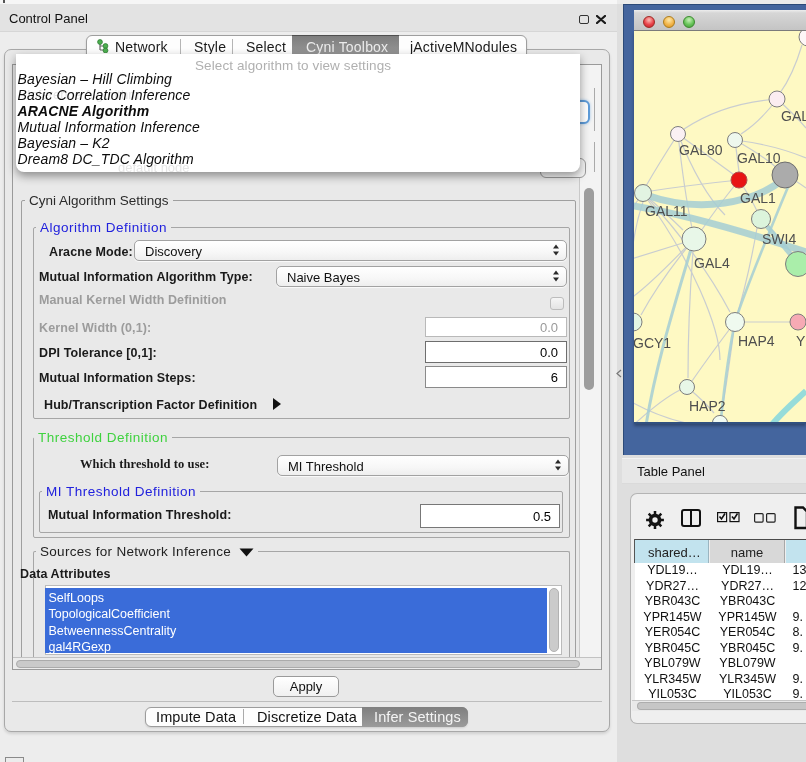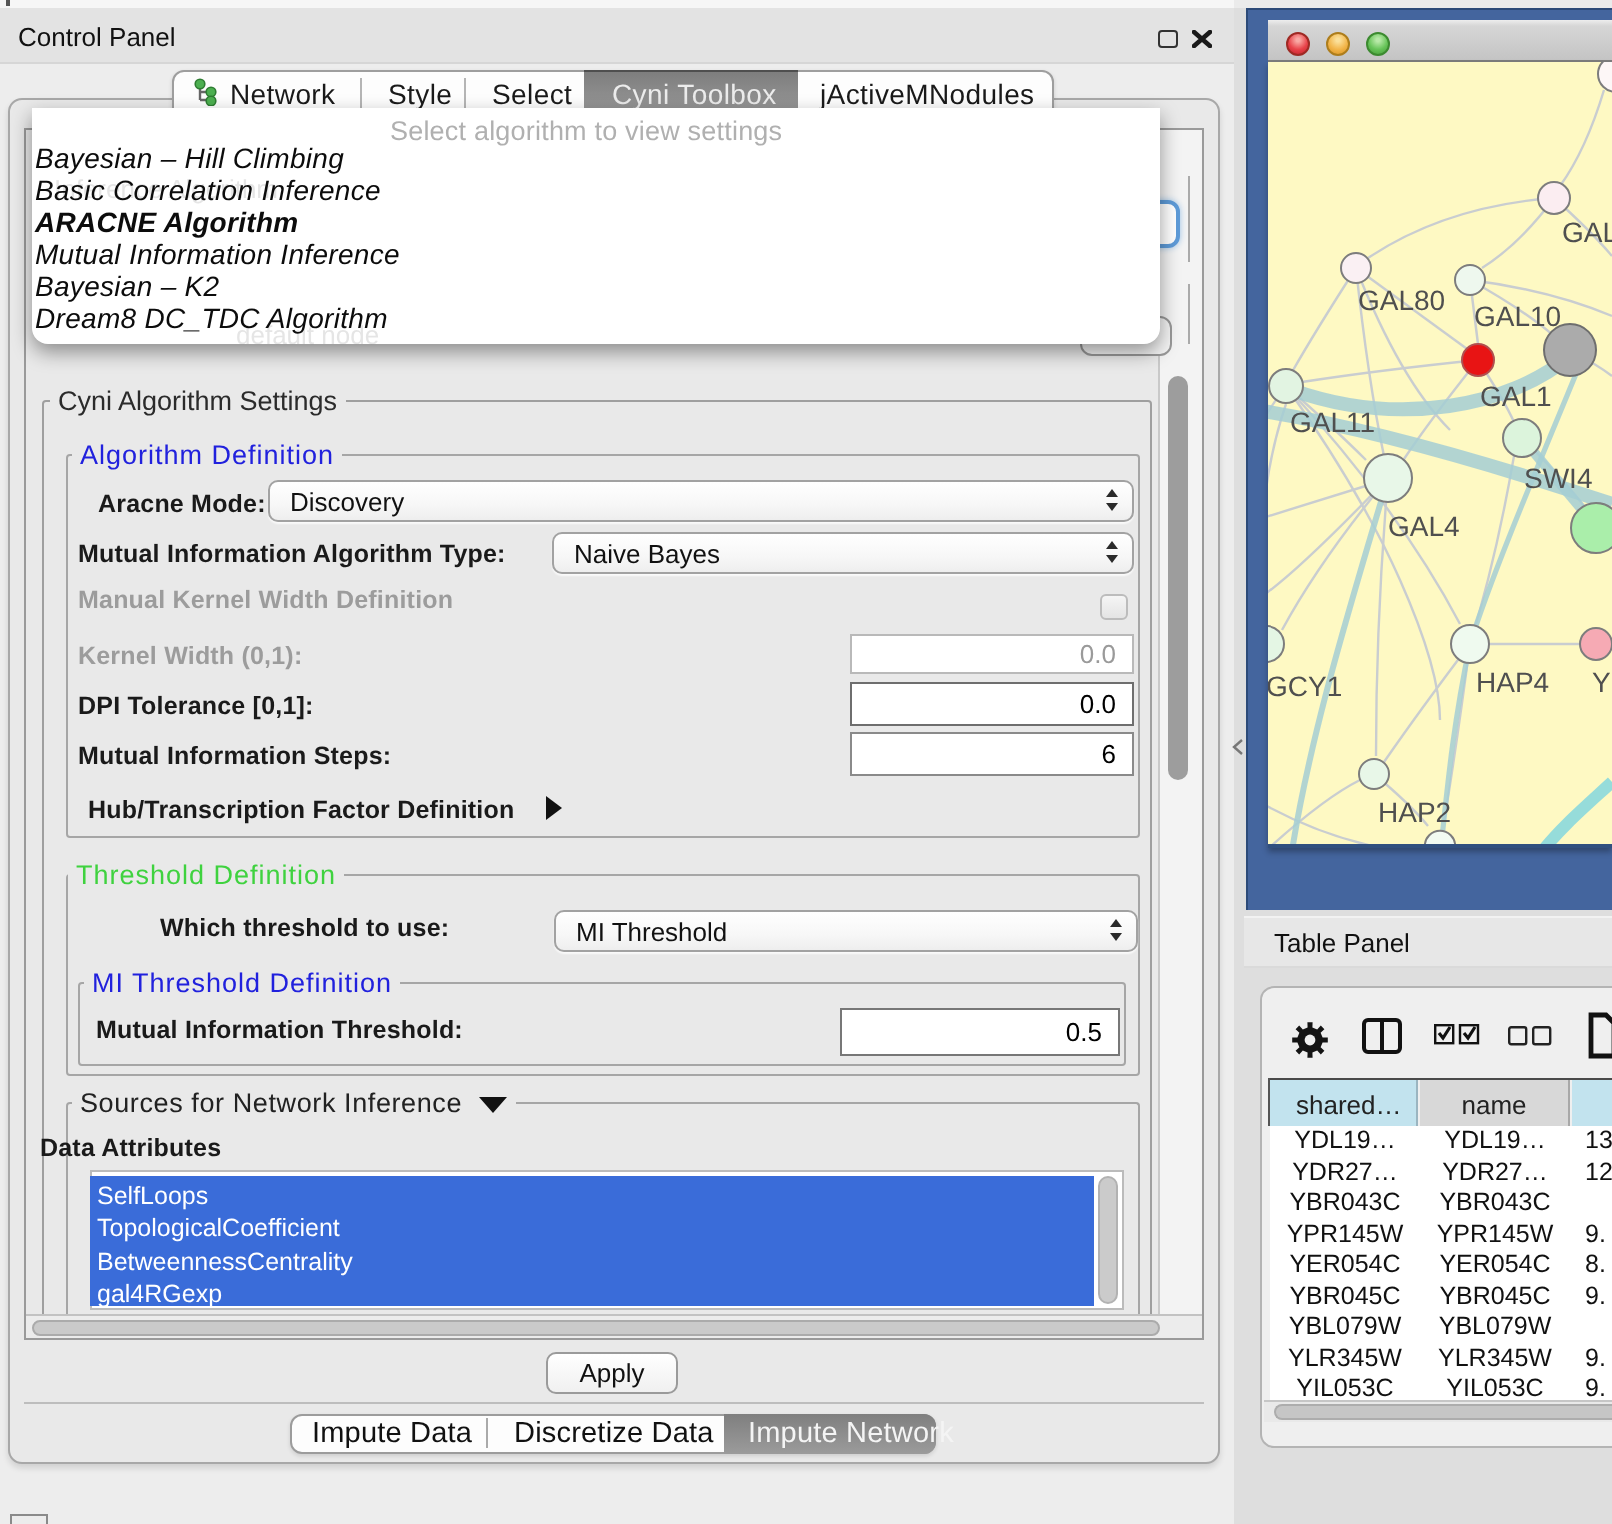--- a/index.html
+++ b/index.html
@@ -103,21 +103,21 @@
   </div>
 
 <div class="lbl abs" style="left:44px;top:398px;">Hub/Transcription Factor Definition</div>
 <svg class="abs" style="left:271px;top:397px;" width="12" height="14" viewBox="0 0 12 14">
     <path d="M2 1 L10 7 L2 13 Z" fill="#111"></path>
   </svg>
 
 <div class="gbox" style="left:33px;top:437px;width:537px;height:101px;"></div>
 <div class="gtitle" style="left:34px;top:430px;color:#3fd23f;font-size:13.5px;letter-spacing:0.5px;">Threshold Definition</div>
 
-<div class="lbl abs" style="left:80px;top:457px;">Which threshold to use:</div>
+<div class="lbl abs" style="left:80px;top:457px;font-family:Liberation Serif, serif;">Which threshold to use:</div>
 <div class="combo" style="left:237px;top:455px;width:292px;height:21px;margin-left:40px;">
     <span class="ct">MI Threshold</span>
     <span class="arr">
       <span class="up"></span>
       <span class="dn"></span>
     </span>
   </div>
 
 <div class="gbox" style="left:39px;top:491px;width:524px;height:42px;"></div>
 <div class="gtitle" style="left:42px;top:484px;color:#2121dd;font-size:13.5px;letter-spacing:0.5px;">MI Threshold Definition</div>
@@ -142,21 +142,21 @@
 
 <div class="abs" style="left:273px;top:676px;width:66px;height:21px;border:1px solid #9a9a9a;border-radius:5px;background:linear-gradient(#ffffff,#f0f0f0);text-align:center;font-size:13px;line-height:20px;color:#111;">Apply</div>
 
 <div class="abs" style="left:12px;top:700.5px;width:590px;height:1px;background:#bdbdbd;"></div>
 
 <div class="abs" style="left:145px;top:706.5px;width:322.5px;height:20px;background:#fdfdfd;border:1px solid #9c9c9c;border-radius:6px;box-shadow:0 1px 2px rgba(0,0,0,.12);"></div>
 <div class="abs" style="left:361.5px;top:706.5px;width:106px;height:20px;background:linear-gradient(#7f7f7f,#9b9b9b);border-radius:0 6px 6px 0;"></div>
 <div class="abs" style="left:242.5px;top:709px;width:1px;height:15px;background:#aaaaaa;"></div>
 <div class="abs" style="left:156px;top:709px;font-size:14.5px;letter-spacing:0.1px;color:#111;">Impute Data</div>
 <div class="abs" style="left:257px;top:709px;font-size:14.5px;letter-spacing:0.1px;color:#111;">Discretize Data</div>
-<div class="abs" style="left:374px;top:709px;font-size:14.5px;letter-spacing:0.1px;color:#f4f4f4;">Impute Network</div>
+<div class="abs" style="left:374px;top:709px;font-size:14.5px;letter-spacing:0.1px;color:#f4f4f4;">Infer Settings</div>
 
 <div class="abs" style="left:5px;top:757px;width:19px;height:16px;border:1.5px solid #8a8a8a;background:#ececec;"></div>
 
 <div class="abs" style="left:617px;top:0;width:189px;height:762px;background:#dedede;"></div>
 <div class="abs" style="left:617px;top:0;width:189px;height:4px;background:#ebebeb;"></div>
 
 <div class="abs" style="left:623px;top:4px;width:183px;height:451px;background:#44659e;border-top:1px solid #2c4a78;border-left:1px solid #2c4a78;"></div>
 <div class="abs" style="left:634px;top:10px;width:172px;height:21px;background:linear-gradient(#ededed,#d6d6d6 15%,#c4c4c4);border-bottom:1px solid #7d7d7d;"></div>
 <div class="abs" style="left:643px;top:16px;width:12px;height:12px;border-radius:50%;background:radial-gradient(circle at 50% 30%, #f9a9a4 10%, #e8434a 55%, #c01f28);border:0.5px solid #9e2a24;"></div>
 <div class="abs" style="left:663px;top:16px;width:12px;height:12px;border-radius:50%;background:radial-gradient(circle at 50% 30%, #fbe09a 10%, #f2b54a 55%, #d8921f);border:0.5px solid #ad7d1c;"></div>

